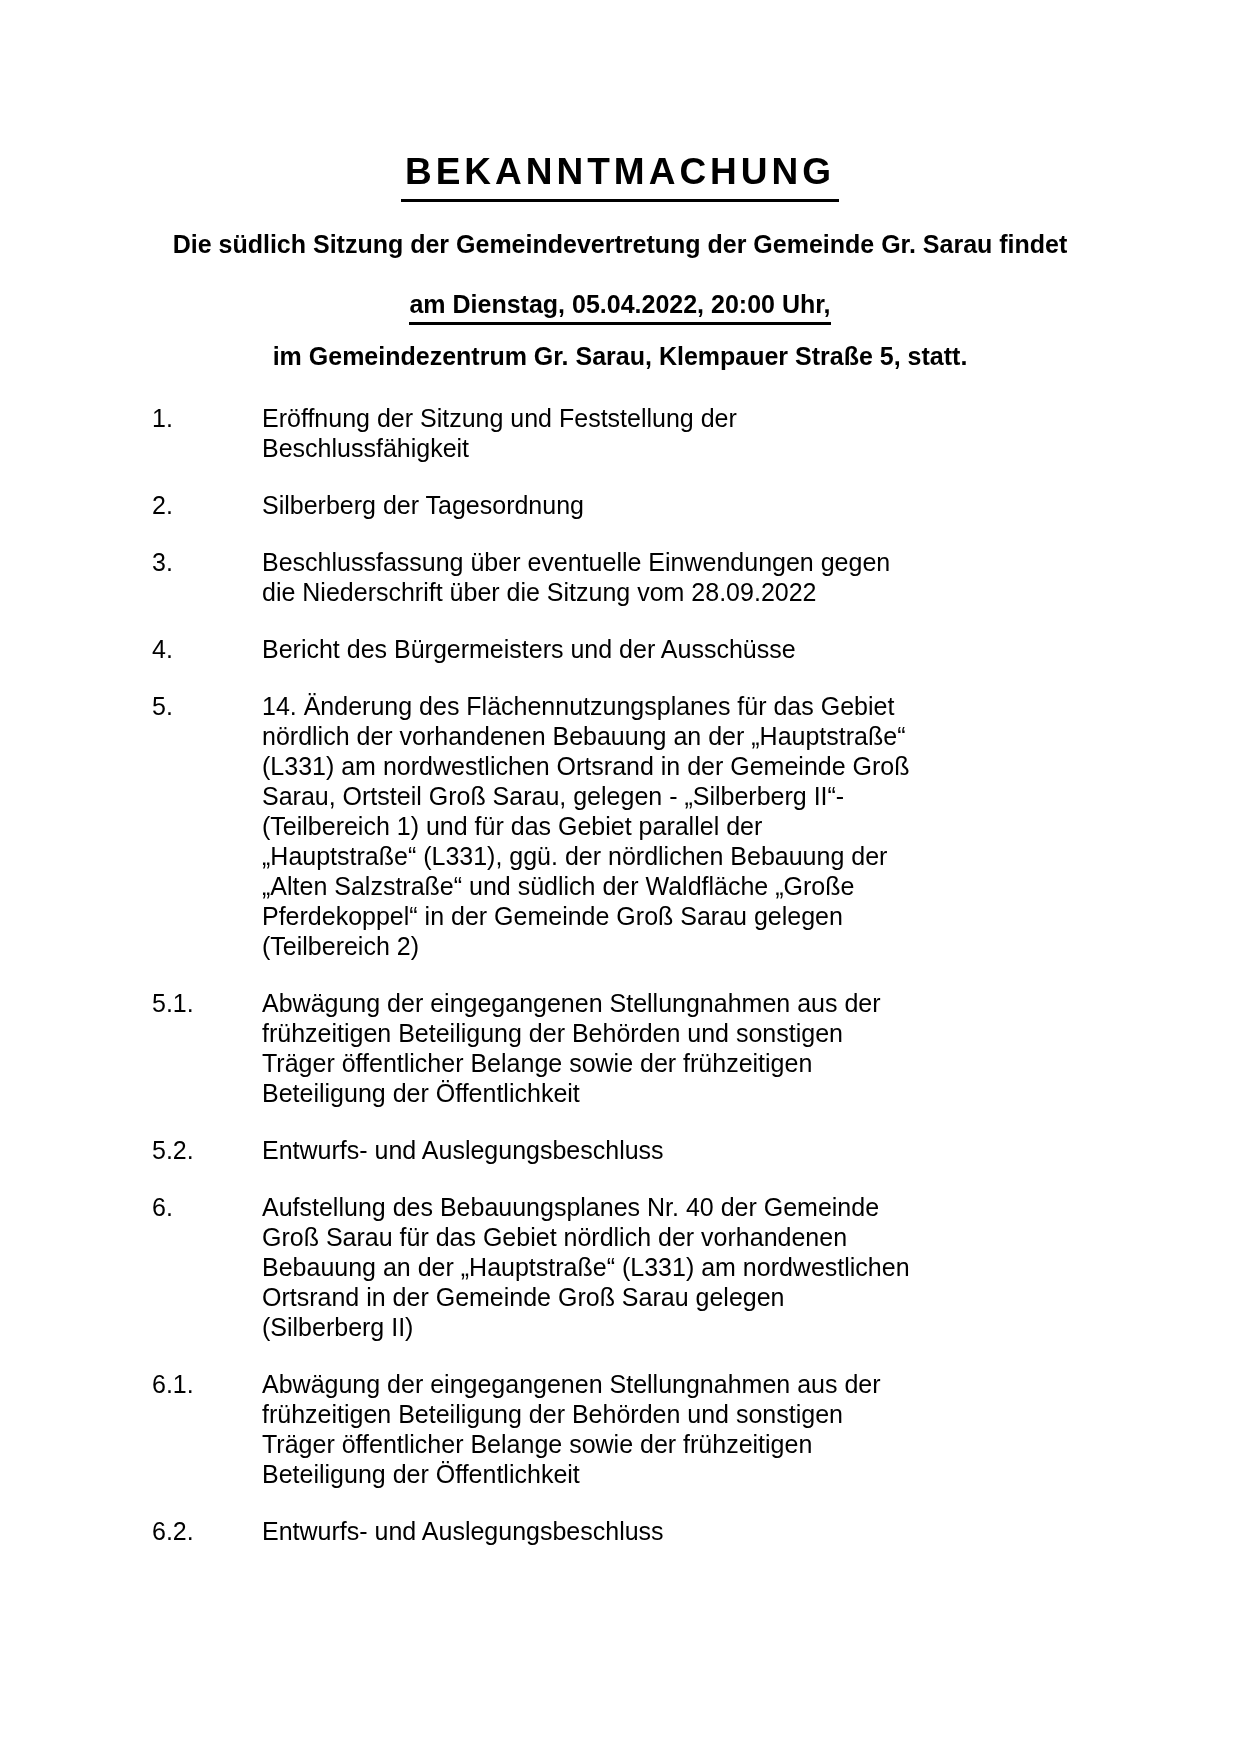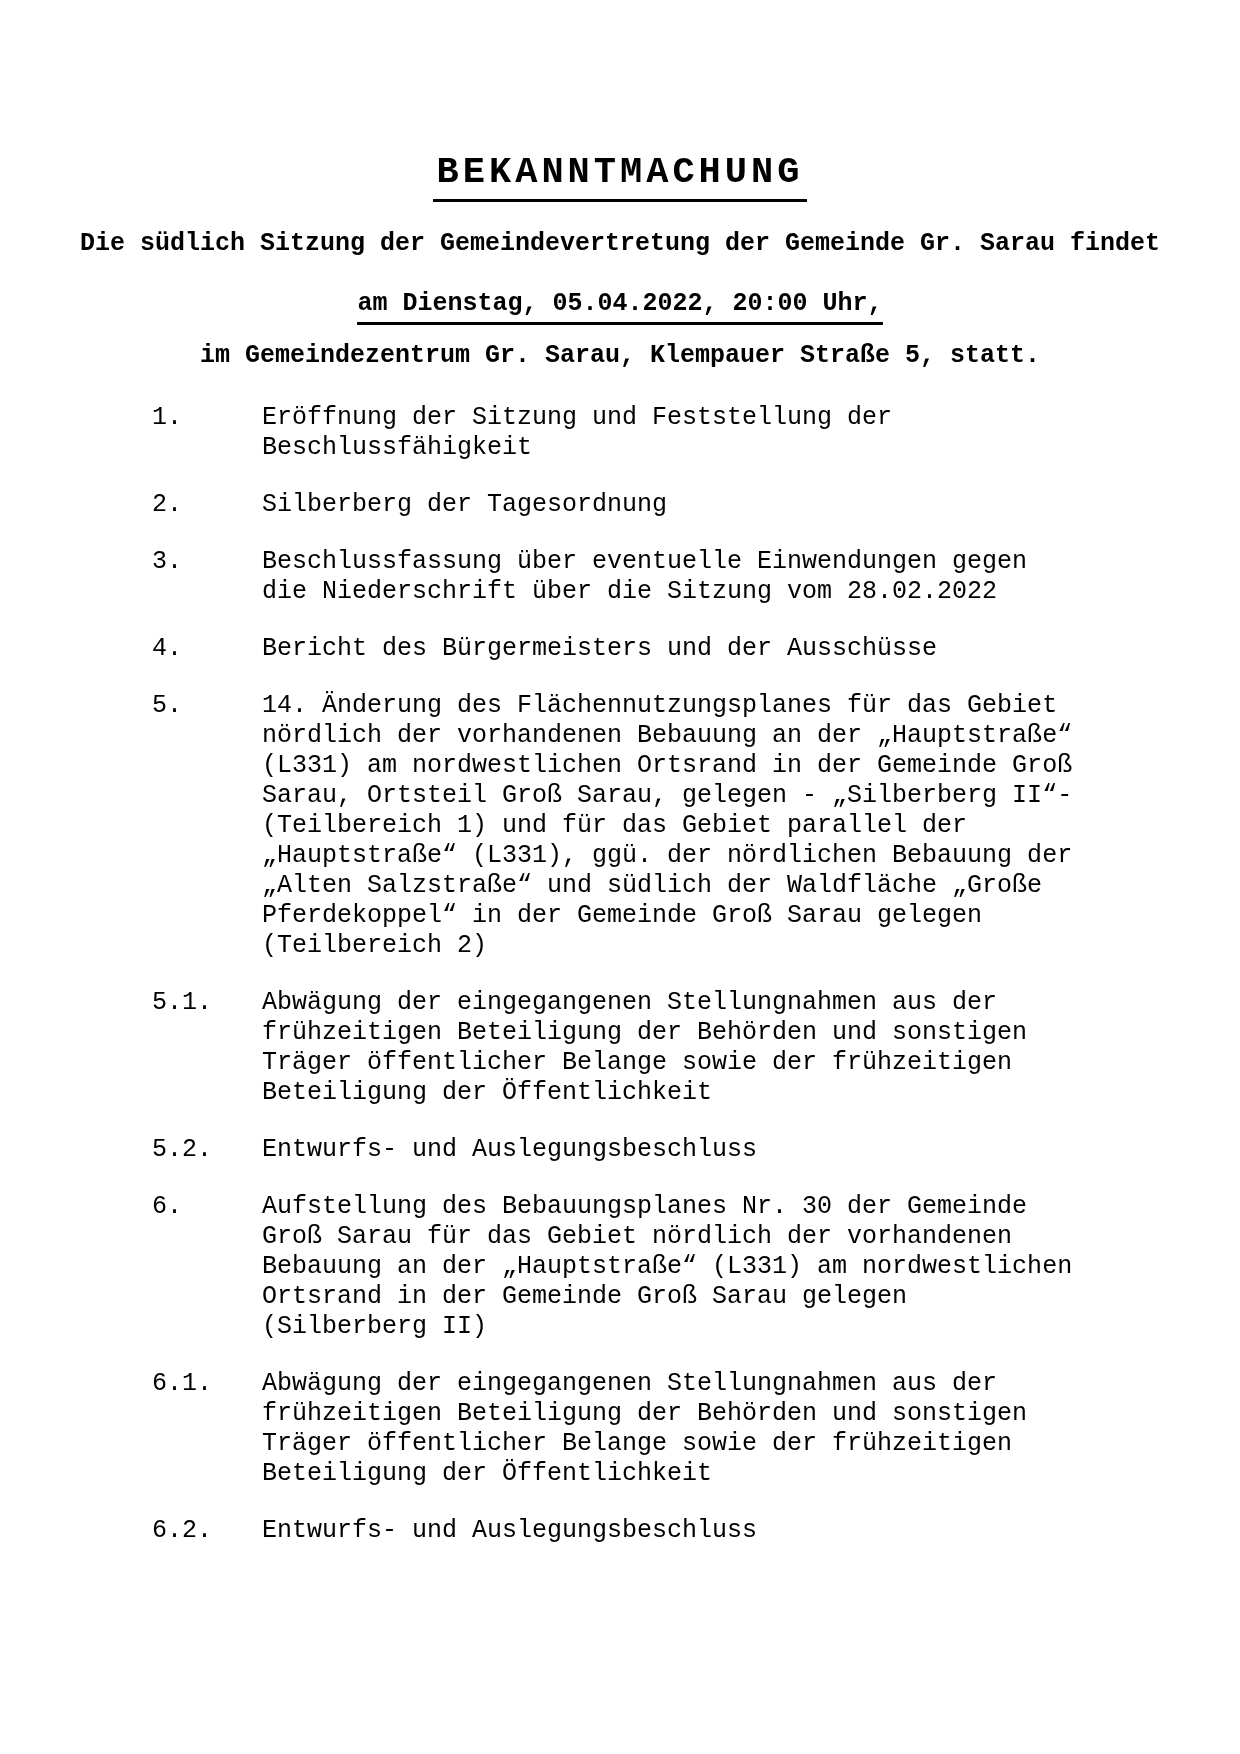--- a/index.html
+++ b/index.html
@@ -6,21 +6,21 @@
     margin: 0;
     padding: 0;
     background: #ffffff;
   }
   .page {
     position: relative;
     width: 1240px;
     height: 1754px;
     background: #ffffff;
     color: #000000;
-    font-family: Liberation Mono, monospace;
+    font-family: Liberation Sans, sans-serif;
     font-size: 25px;
     line-height: 30px;
     overflow: hidden;
   }
   .title-wrap {
     margin-top: 150px;
     text-align: center;
   }
   .title {
     display: inline-block;
@@ -91,21 +91,21 @@
   </div>
 
   <div class="agenda-item">
     <div class="agenda-item-number">2.</div>
     <div class="agenda-item-text">Silberberg der Tagesordnung</div>
   </div>
 
   <div class="agenda-item">
     <div class="agenda-item-number">3.</div>
     <div class="agenda-item-text">Beschlussfassung über eventuelle Einwendungen gegen
-die Niederschrift über die Sitzung vom 28.02.2022</div>
+die Niederschrift über die Sitzung vom 28.09.2022</div>
   </div>
 
   <div class="agenda-item">
     <div class="agenda-item-number">4.</div>
     <div class="agenda-item-text">Bericht des Bürgermeisters und der Ausschüsse</div>
   </div>
 
   <div class="agenda-item">
     <div class="agenda-item-number">5.</div>
     <div class="agenda-item-text">14. Änderung des Flächennutzungsplanes für das Gebiet
@@ -127,21 +127,21 @@
 Beteiligung der Öffentlichkeit</div>
   </div>
 
   <div class="agenda-item">
     <div class="agenda-item-number">5.2.</div>
     <div class="agenda-item-text">Entwurfs- und Auslegungsbeschluss</div>
   </div>
 
   <div class="agenda-item">
     <div class="agenda-item-number">6.</div>
-    <div class="agenda-item-text">Aufstellung des Bebauungsplanes Nr. 30 der Gemeinde
+    <div class="agenda-item-text">Aufstellung des Bebauungsplanes Nr. 40 der Gemeinde
 Groß Sarau für das Gebiet nördlich der vorhandenen
 Bebauung an der „Hauptstraße“ (L331) am nordwestlichen
 Ortsrand in der Gemeinde Groß Sarau gelegen
 (Silberberg II)</div>
   </div>
 
   <div class="agenda-item">
     <div class="agenda-item-number">6.1.</div>
     <div class="agenda-item-text">Abwägung der eingegangenen Stellungnahmen aus der
 frühzeitigen Beteiligung der Behörden und sonstigen

